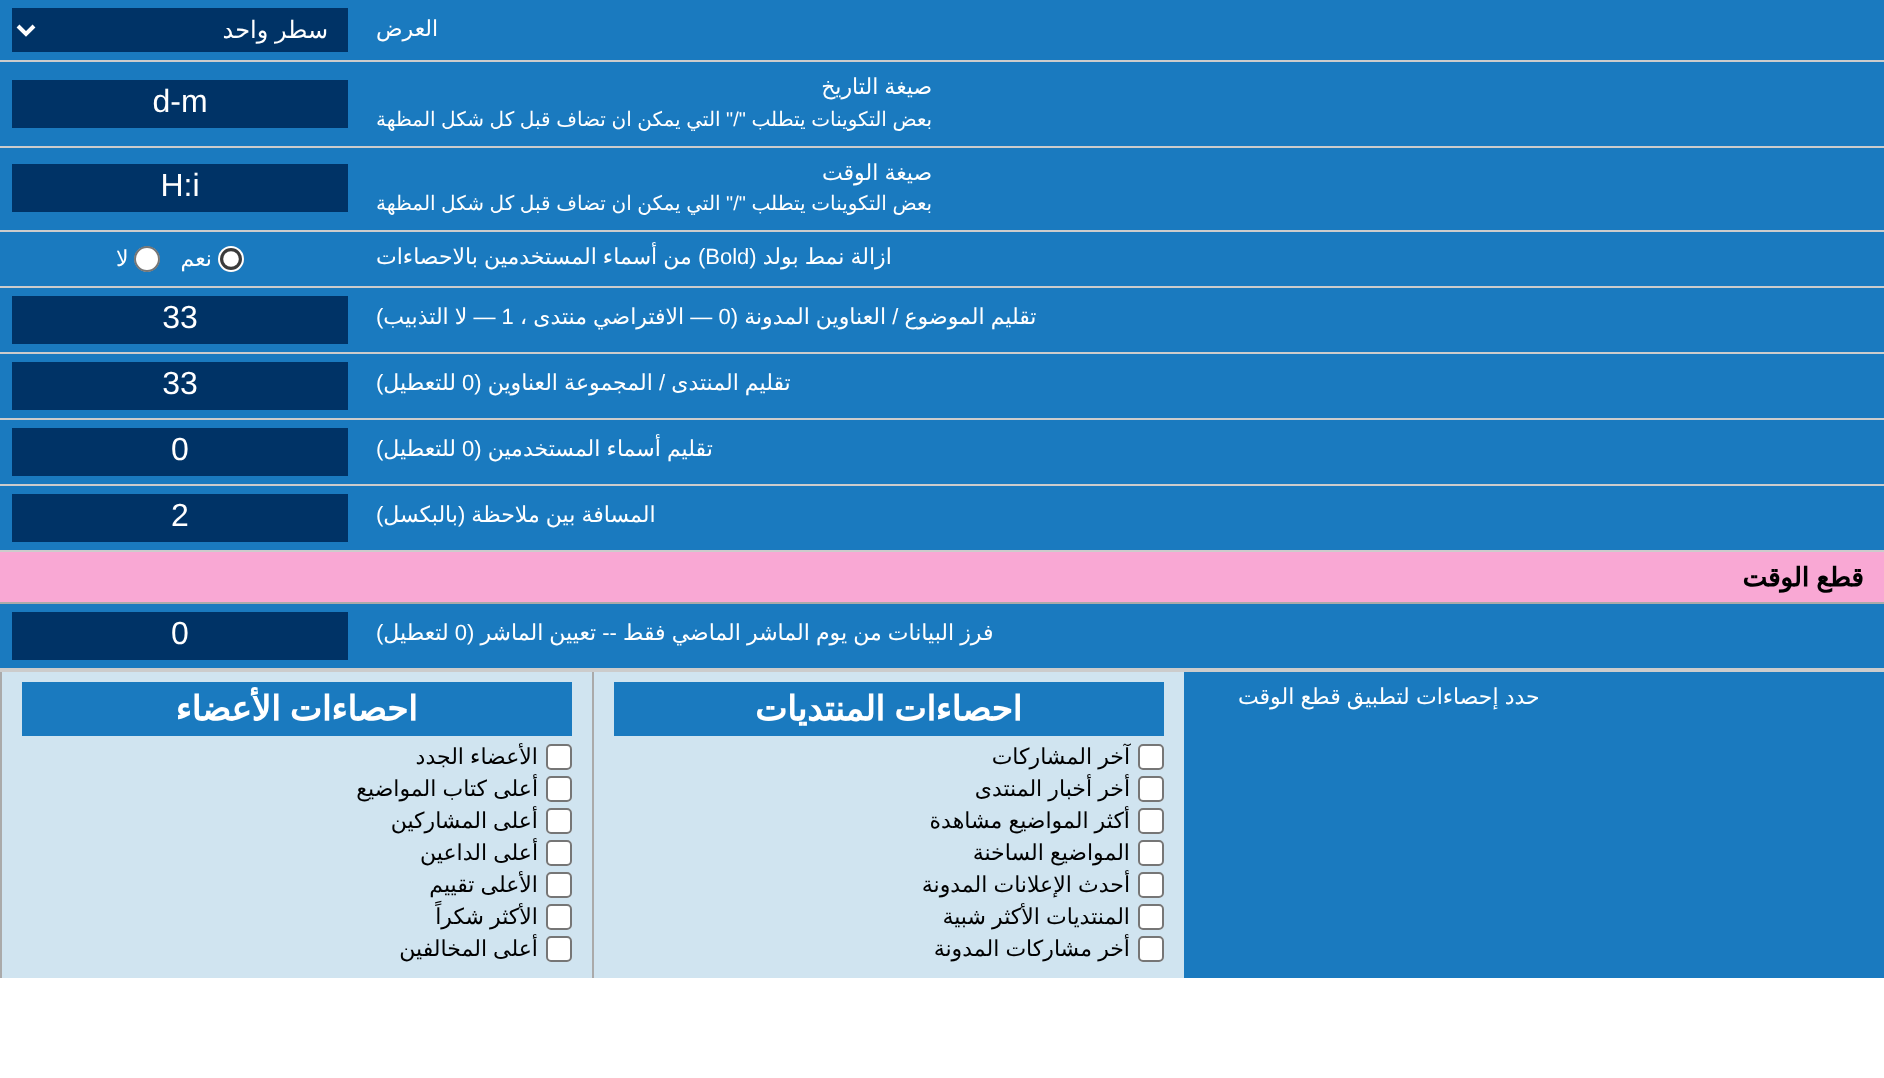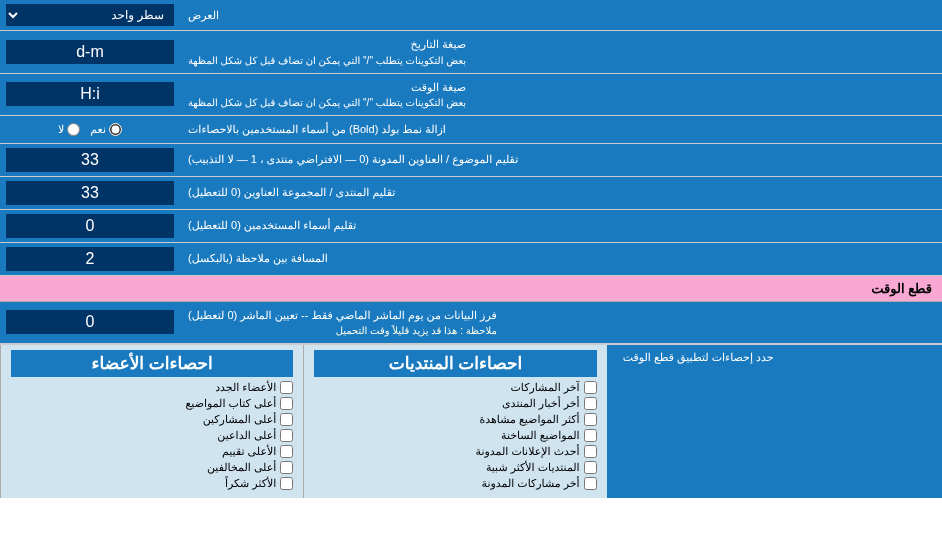--- a/index.html
+++ b/index.html
@@ -110,21 +110,21 @@
     .stats-container {
       display: flex;
       background: #1a7abf;
       border-top: 1px solid #ccc;
     }
 
     .stats-label-col {
       background: #1a7abf;
       color: #fff;
       flex: 1;
-      padding: 6px 16px;
+      padding: 6px 27px;
       text-align: right;
       font-size: 11px;
       display: flex;
       align-items: flex-start;
       justify-content: flex-end;
     }
 
     .stats-checkboxes {
       display: flex;
       flex: 2;
@@ -241,21 +241,20 @@
     <input type="text" value="2" style="">
   </div>
 </div>
 
 <div class="section-header">قطع الوقت</div>
 
 <div class="row">
   <div class="label-cell">
     <div>
       <div>فرز البيانات من يوم الماشر الماضي فقط -- تعيين الماشر (0 لتعطيل)</div>
-      <small class="note-text">ملاحظة : هذا قد يزيد قليلاً وقت التحميل</small>
     </div>
   </div>
   <div class="input-cell">
     <input type="text" value="0" style="">
   </div>
 </div>
 
 <div class="stats-container">
   <div class="stats-label-col">حدد إحصاءات لتطبيق قطع الوقت</div>
   <div class="stats-checkboxes">
@@ -309,22 +308,22 @@
       <div class="checkbox-item">
         <input type="checkbox" style="">
         <span>أعلى الداعين</span>
       </div>
       <div class="checkbox-item">
         <input type="checkbox" style="">
         <span>الأعلى تقييم</span>
       </div>
       <div class="checkbox-item">
         <input type="checkbox" style="">
+        <span>الأكثر شكراً</span>
+      </div>
+      <div class="checkbox-item">
+        <input type="checkbox" style="">
         <span>أعلى المخالفين</span>
       </div>
-      <div class="checkbox-item">
-        <input type="checkbox" style="">
-        <span>الأكثر شكراً</span>
-      </div>
     </div>
 
   </div>
 </div>
 
 </body></html>

